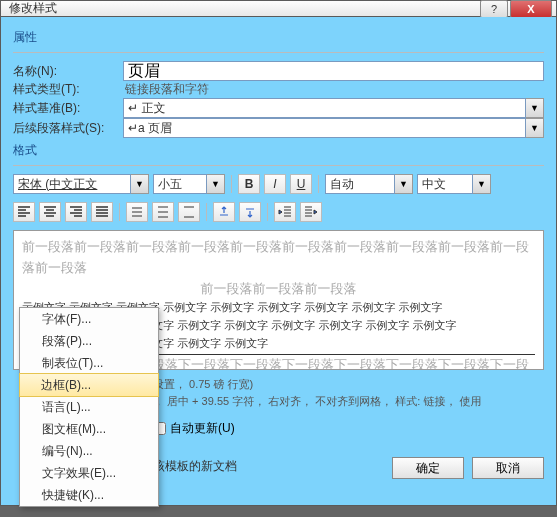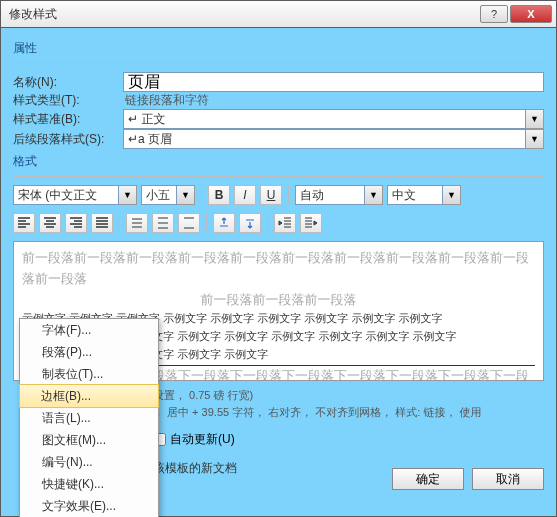--- a/index.html
+++ b/index.html
@@ -1,18 +1,18 @@
 <!DOCTYPE html>
 <html><head>
 <meta charset="utf-8">
 <style>
 * { box-sizing: border-box; margin: 0; padding: 0; font-family: "Microsoft YaHei", SimSun, sans-serif; }
 body { background: #646464; width: 557px; height: 517px; overflow: hidden; font-size: 12px; }
 
-.titlebar { height: 28px; background: linear-gradient(#fdfdfd, #e8e8e8); border: 1px solid #5a5a5a; display: flex; align-items: center; padding: 0 4px; }
+.titlebar { height: 17px; background: linear-gradient(#fdfdfd, #e8e8e8); border: 1px solid #5a5a5a; display: flex; align-items: center; padding: 0 4px; }
 .titlebar .title { flex: 1; color: #333; padding-left: 4px; }
 .winbtn { width: 28px; height: 18px; margin-left: 2px; border: 1px solid #888; display: flex; align-items: center; justify-content: center; font-size: 11px; border-radius: 2px; cursor: pointer; }
 .winbtn.help { background: linear-gradient(#f9f9f9,#dcdcdc); color:#333; }
 .winbtn.close { width: 42px; background: linear-gradient(#e07070,#c83030); color:#fff; font-weight:bold; }
 
 .dialog { background: #7dd3fc; border: 1px solid #5a5a5a; border-top: none; height: 489px; padding: 8px 12px 10px 12px; position: relative; }
 
 .section-label { color: #1a4e8a; margin: 4px 0 6px 0; }
 .divider { height: 1px; background: #bbb; margin-bottom: 8px; }
 
@@ -21,36 +21,36 @@
 .row .field { flex: 1; }
 input.text { width: 100%; height: 20px; border: 1px solid #7a9ac0; padding: 0 4px; font-size: 16px; background: #fff; }
 .static { color: #555; padding-left: 2px; }
 
 .combo { display: flex; width: 100%; }
 .combo .cval { flex: 1; height: 20px; border: 1px solid #7a9ac0; background: #fff; padding: 0 4px; display: flex; align-items: center; color: #333; }
 .combo .cbtn { width: 18px; height: 20px; border: 1px solid #999; border-left: none; background: linear-gradient(#f4f4f4,#d8d8d8); display: flex; align-items: center; justify-content: center; font-size: 9px; cursor: pointer; }
 
 .toolbar { display: flex; align-items: center; gap: 4px; margin: 6px 0 8px 0; }
 .toolbar .combo { width: auto; }
-.toolbar .combo .cval.font { width: 106px; }
-.toolbar .combo .cval.size { width: 36px; text-align: right; }
+.toolbar .combo .cval.font { width: 118px; text-decoration: underline; }
+.toolbar .combo .cval.size { width: 54px; text-align: right; }
 .toolbar .combo .cval.auto { width: 70px; }
 .toolbar .combo .cval.lang { width: 56px; }
 .tbtn { width: 22px; height: 20px; border: 1px solid #bbb; background: linear-gradient(#fdfdfd,#e8e8e8); display:flex; align-items:center; justify-content:center; font-size:12px; color:#333; cursor:pointer; }
 .sep { width: 1px; height: 18px; background: #bbb; margin: 0 2px; }
 
 .alignbar { display:flex; align-items:center; gap:4px; margin-bottom:8px; }
 
 .preview { border: 1px solid #999; background: #fff; height: 140px; padding: 6px 8px; overflow: hidden; color: #777; font-size: 11px; line-height: 1.6; }
 .preview .faint { color: #aaa; font-size: 13px; }
 .preview .sample { color: #333; font-size: 11px; }
 
 .desc { margin-top: 6px; color: #555; font-size: 11px; line-height: 1.5; padding-left: 140px; height: 40px; }
 
-.chk-row { margin: 4px 0 12px 140px; display:flex; align-items:center; gap:4px; }
+.chk-row { margin: 4px 0 21px 140px; display:flex; align-items:center; gap:4px; }
 .radio-row { margin-left: 140px; color:#333; }
 
 .bottom { position:absolute; left:12px; right:12px; bottom:26px; display:flex; align-items:flex-end;margin-left:44px; }
 .format-btn { height: 22px; padding: 0 8px; border: 1px solid #888; background: linear-gradient(#fcf2cf,#f5d97a); display:flex; align-items:center; gap:6px; cursor:pointer; }
 .spacer { flex:1; }
 .dlgbtn { width: 72px; height: 22px; border: 1px solid #888; background: linear-gradient(#fdfdfd,#e2e2e2); margin-left: 8px; cursor:pointer; display:flex; align-items:center; justify-content:center; }
 
 .menu { position:absolute; left: 18px; top: 290px; width: 140px; background:#fdfdfd; border:1px solid #9a9a9a; box-shadow: 2px 2px 6px rgba(0,0,0,0.3); z-index: 50; }
 .menu .mi { height: 22px; padding: 0 10px 0 22px; display:flex; align-items:center; color:#333; cursor:pointer; }
 .menu .mi.hover { background: linear-gradient(#fff6d6,#ffe9a3); border:1px solid #e6c44f; margin:-1px; padding:0 9px 0 21px; height:24px; }
@@ -224,17 +224,17 @@
   </div>
 
   <div class="menu" id="format-menu">
       <div class="mi">字体(F)...</div>
       <div class="mi">段落(P)...</div>
       <div class="mi">制表位(T)...</div>
       <div class="mi hover">边框(B)...</div>
       <div class="mi">语言(L)...</div>
       <div class="mi">图文框(M)...</div>
       <div class="mi">编号(N)...</div>
+      <div class="mi">文字效果(E)...</div>
       <div class="mi">快捷键(K)...</div>
-      <div class="mi">文字效果(E)...</div>
     </div>
 
 </div>
 
 </body></html>

